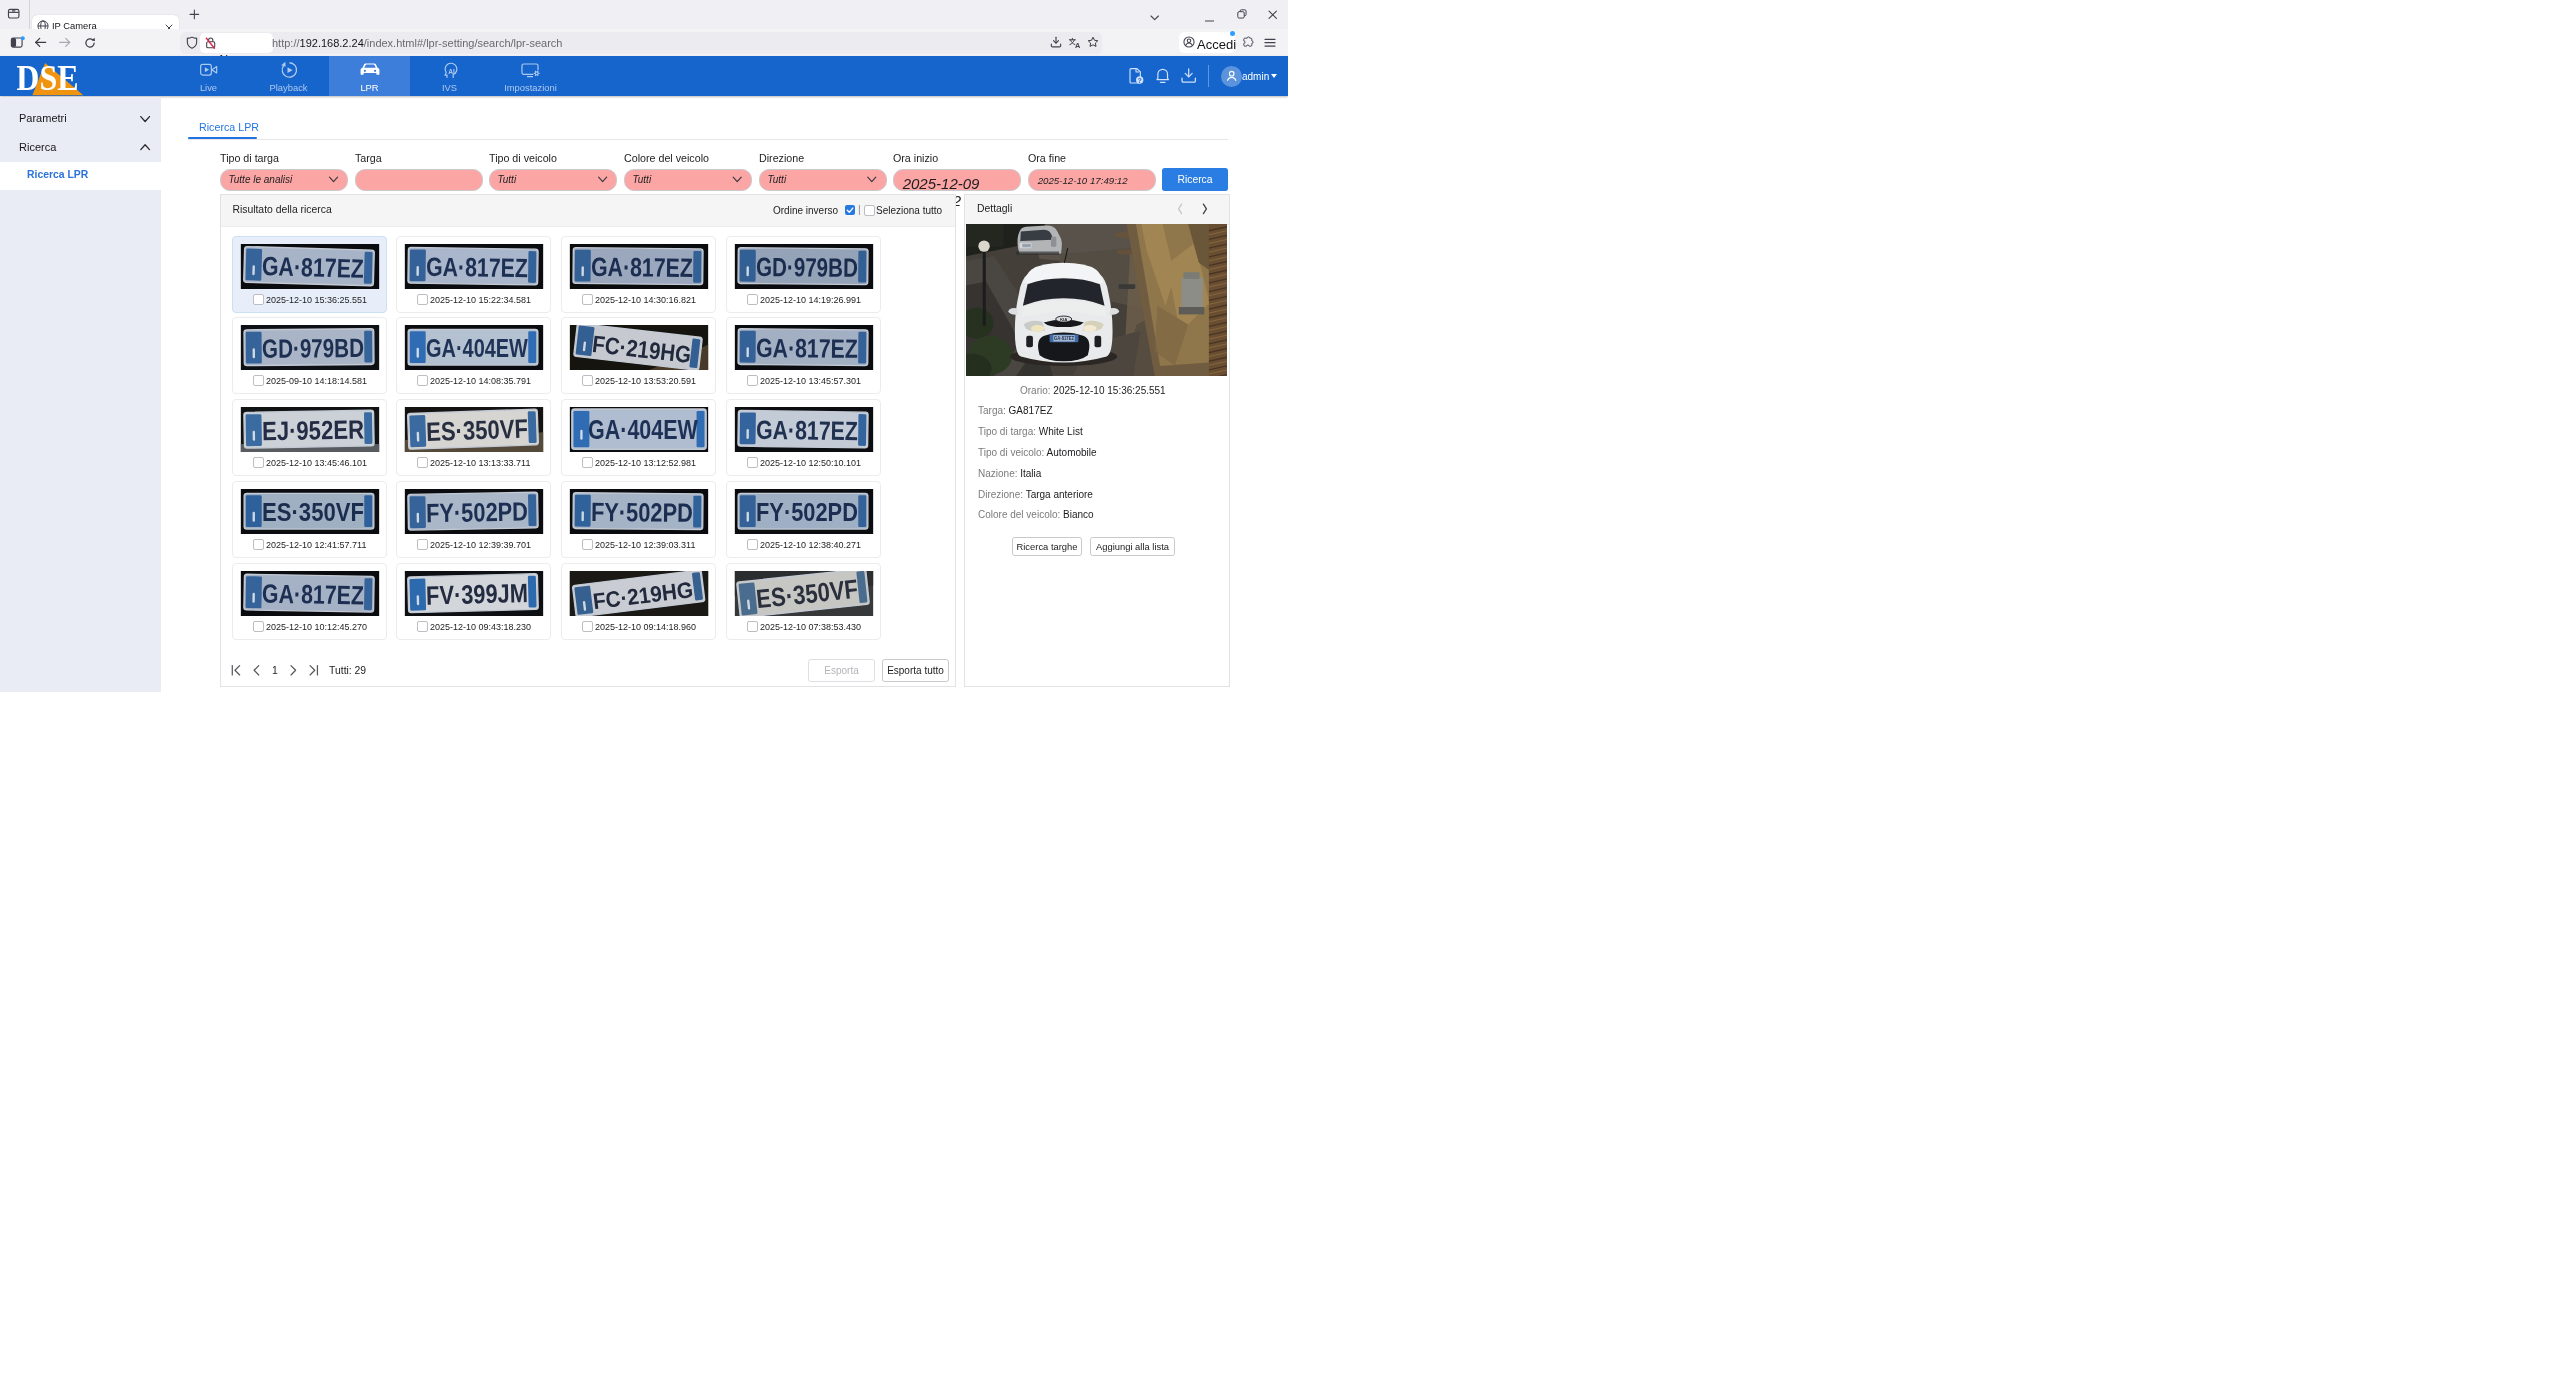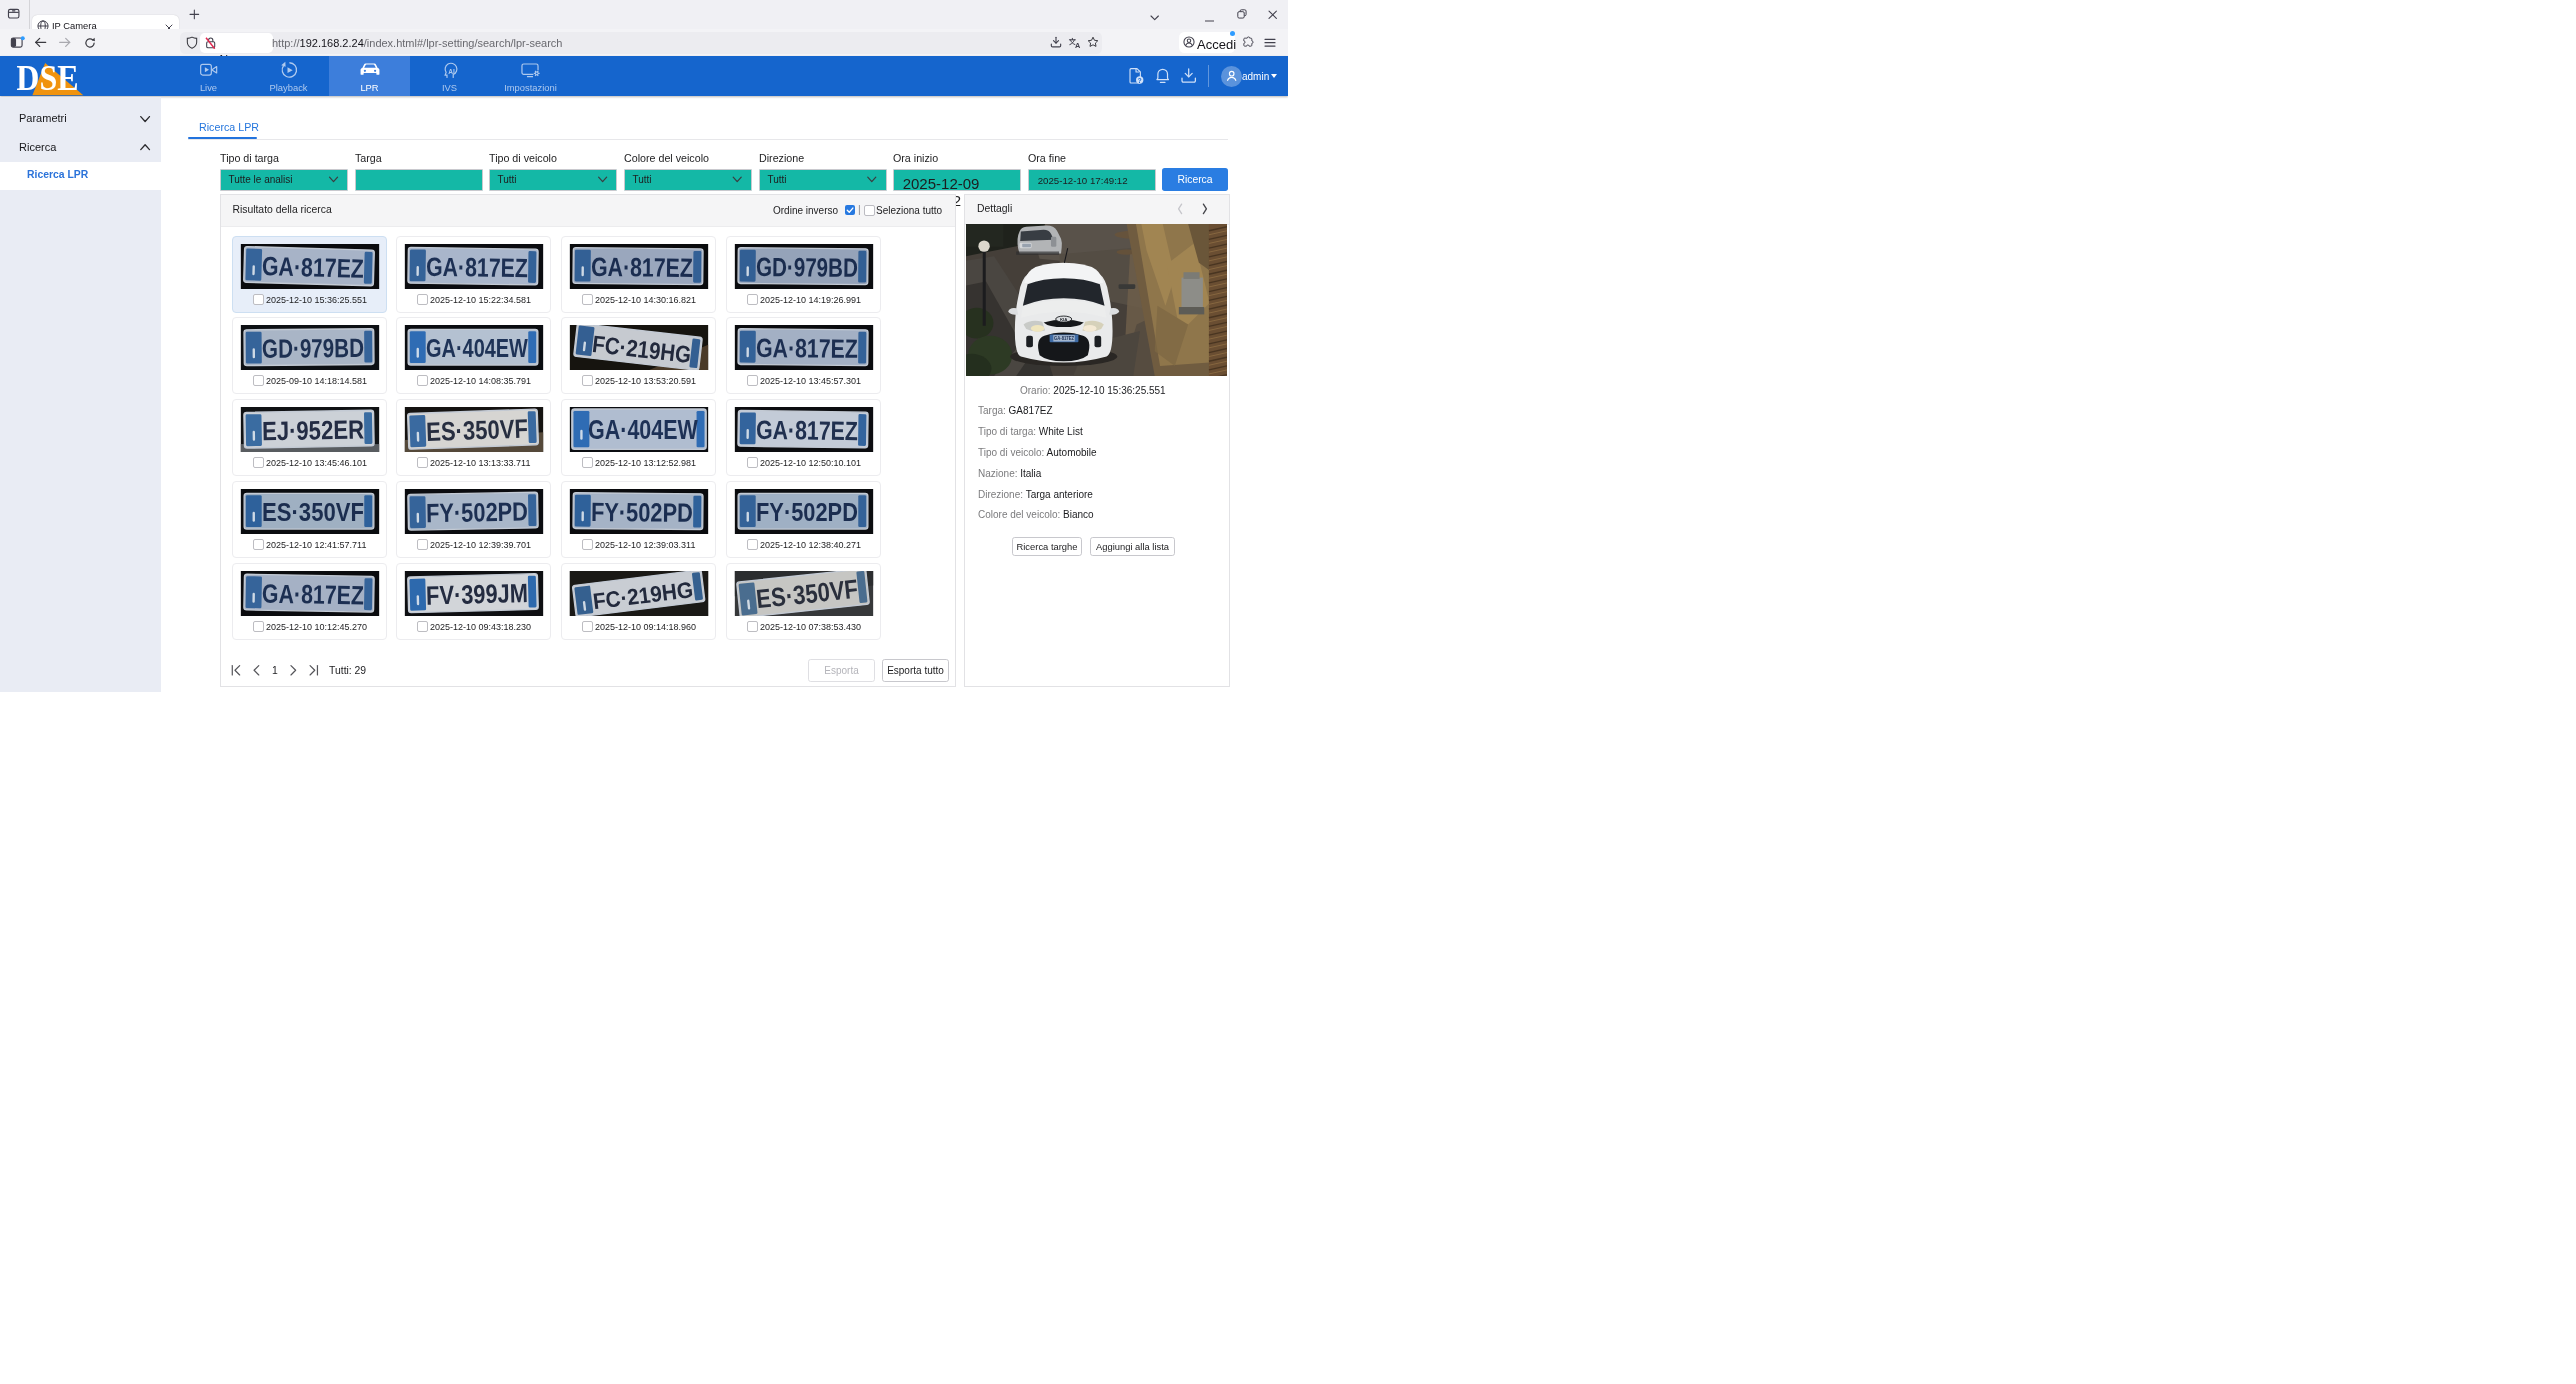--- a/index.html
+++ b/index.html
@@ -16,21 +16,21 @@
 .navitem.act .lbl{color:#fff;}
 .navitem svg{position:absolute;top:4.7px;left:50%;transform:translateX(-50%);}
 #sidebar{left:0;top:97px;width:161px;height:596px;background:#e9ecf4;}
 .srow{position:absolute;left:19px;font-size:11px;color:#17171a;}
 #sactive{position:absolute;left:0;top:65px;width:161px;height:27.5px;background:#fff;}
 #sactive span{position:absolute;left:27px;top:7.4px;font-size:10.4px;font-weight:bold;color:#2b73da;}
 #tabtxt{left:199px;top:121px;font-size:10.7px;color:#2576dd;}
 #tabline{left:188px;top:137px;width:69px;height:2.4px;background:#2273dd;border-radius:1.3px;}
 #tabborder{left:188px;top:139px;width:1040px;height:0.7px;background:#e7e7ea;}
 .flabel{position:absolute;top:152px;font-size:10.7px;color:#1d1d1f;}
-.fbox{position:absolute;top:169px;width:126px;height:20px;border:0.7px solid #c9c9ce;border-radius:1px;background:#14b8a6;}
+.fbox{position:absolute;top:169px;width:126px;height:20px;border:0.7px solid #c9c9ce;border-radius:10px;background:#fca5a5;font-style:italic;}
 .fbox .v{position:absolute;left:7.4px;top:4px;font-size:10px;color:#1d1d1f;}
 #ricbtn{left:1162px;top:168px;width:66px;height:23px;background:#2a7de2;border-radius:2.7px;color:#fff;font-size:10.4px;text-align:center;line-height:23px;}
 #rpanel{left:220px;top:194px;width:734px;height:491px;border:0.7px solid #e2e2e5;background:#fff;}
 #rphead{position:absolute;left:0;top:0;width:100%;height:30.5px;background:#f5f5f6;border-bottom:0.7px solid #ececee;}
 #rphead .h{position:absolute;left:11.4px;top:8.7px;font-size:10.4px;color:#1d1d1f;}
 #dpanel{left:964px;top:194px;width:264px;height:491px;border:0.7px solid #e2e2e5;background:#fff;}
 #dphead{position:absolute;left:0;top:0;width:100%;height:29px;background:#f5f5f6;border-bottom:0.7px solid #ececee;}
 #dphead .h{position:absolute;left:12px;top:8.4px;font-size:10.4px;color:#1d1d1f;}
 .card{position:absolute;width:155px;height:77px;border:0.7px solid #ececef;border-radius:4px;background:#fff;box-sizing:border-box;}
 .card.sel{background:#e7eef9;border-color:#cddff2;}

